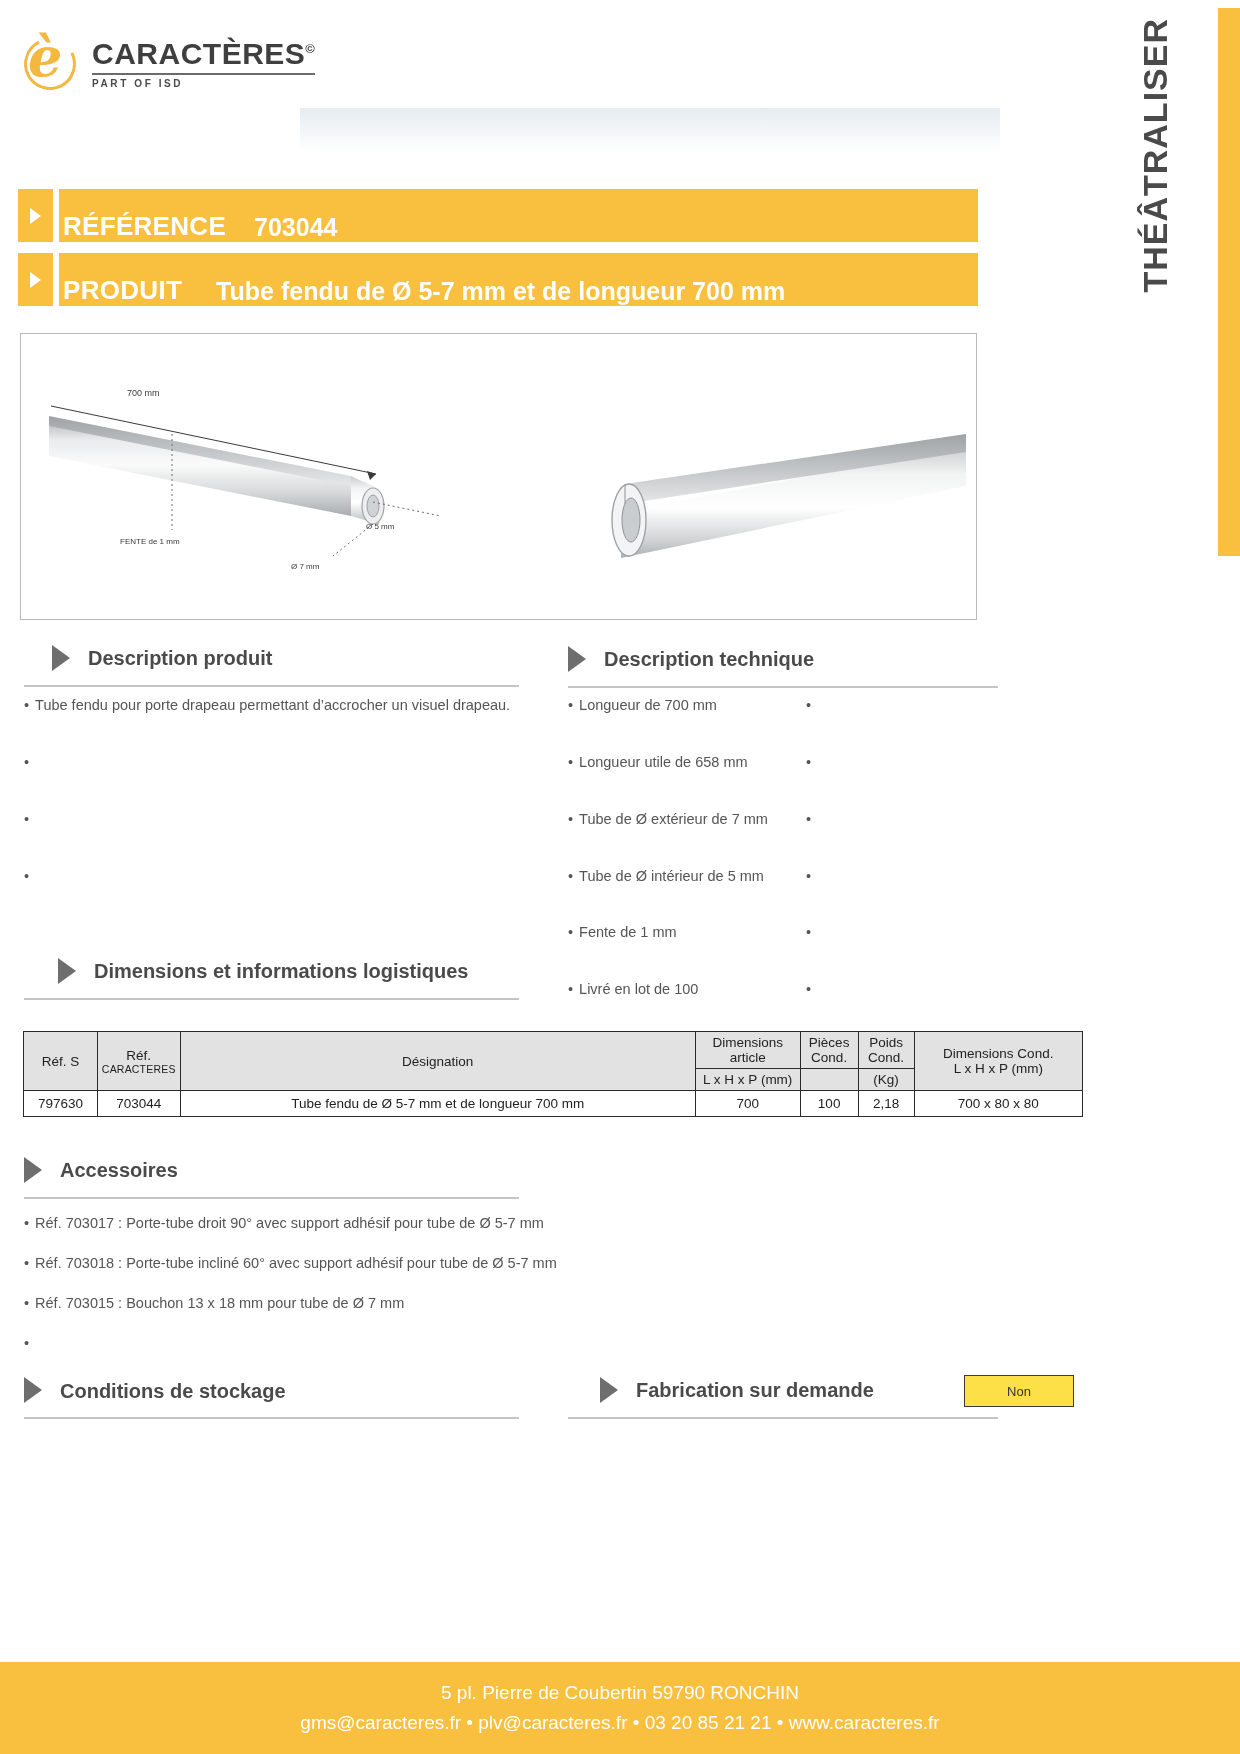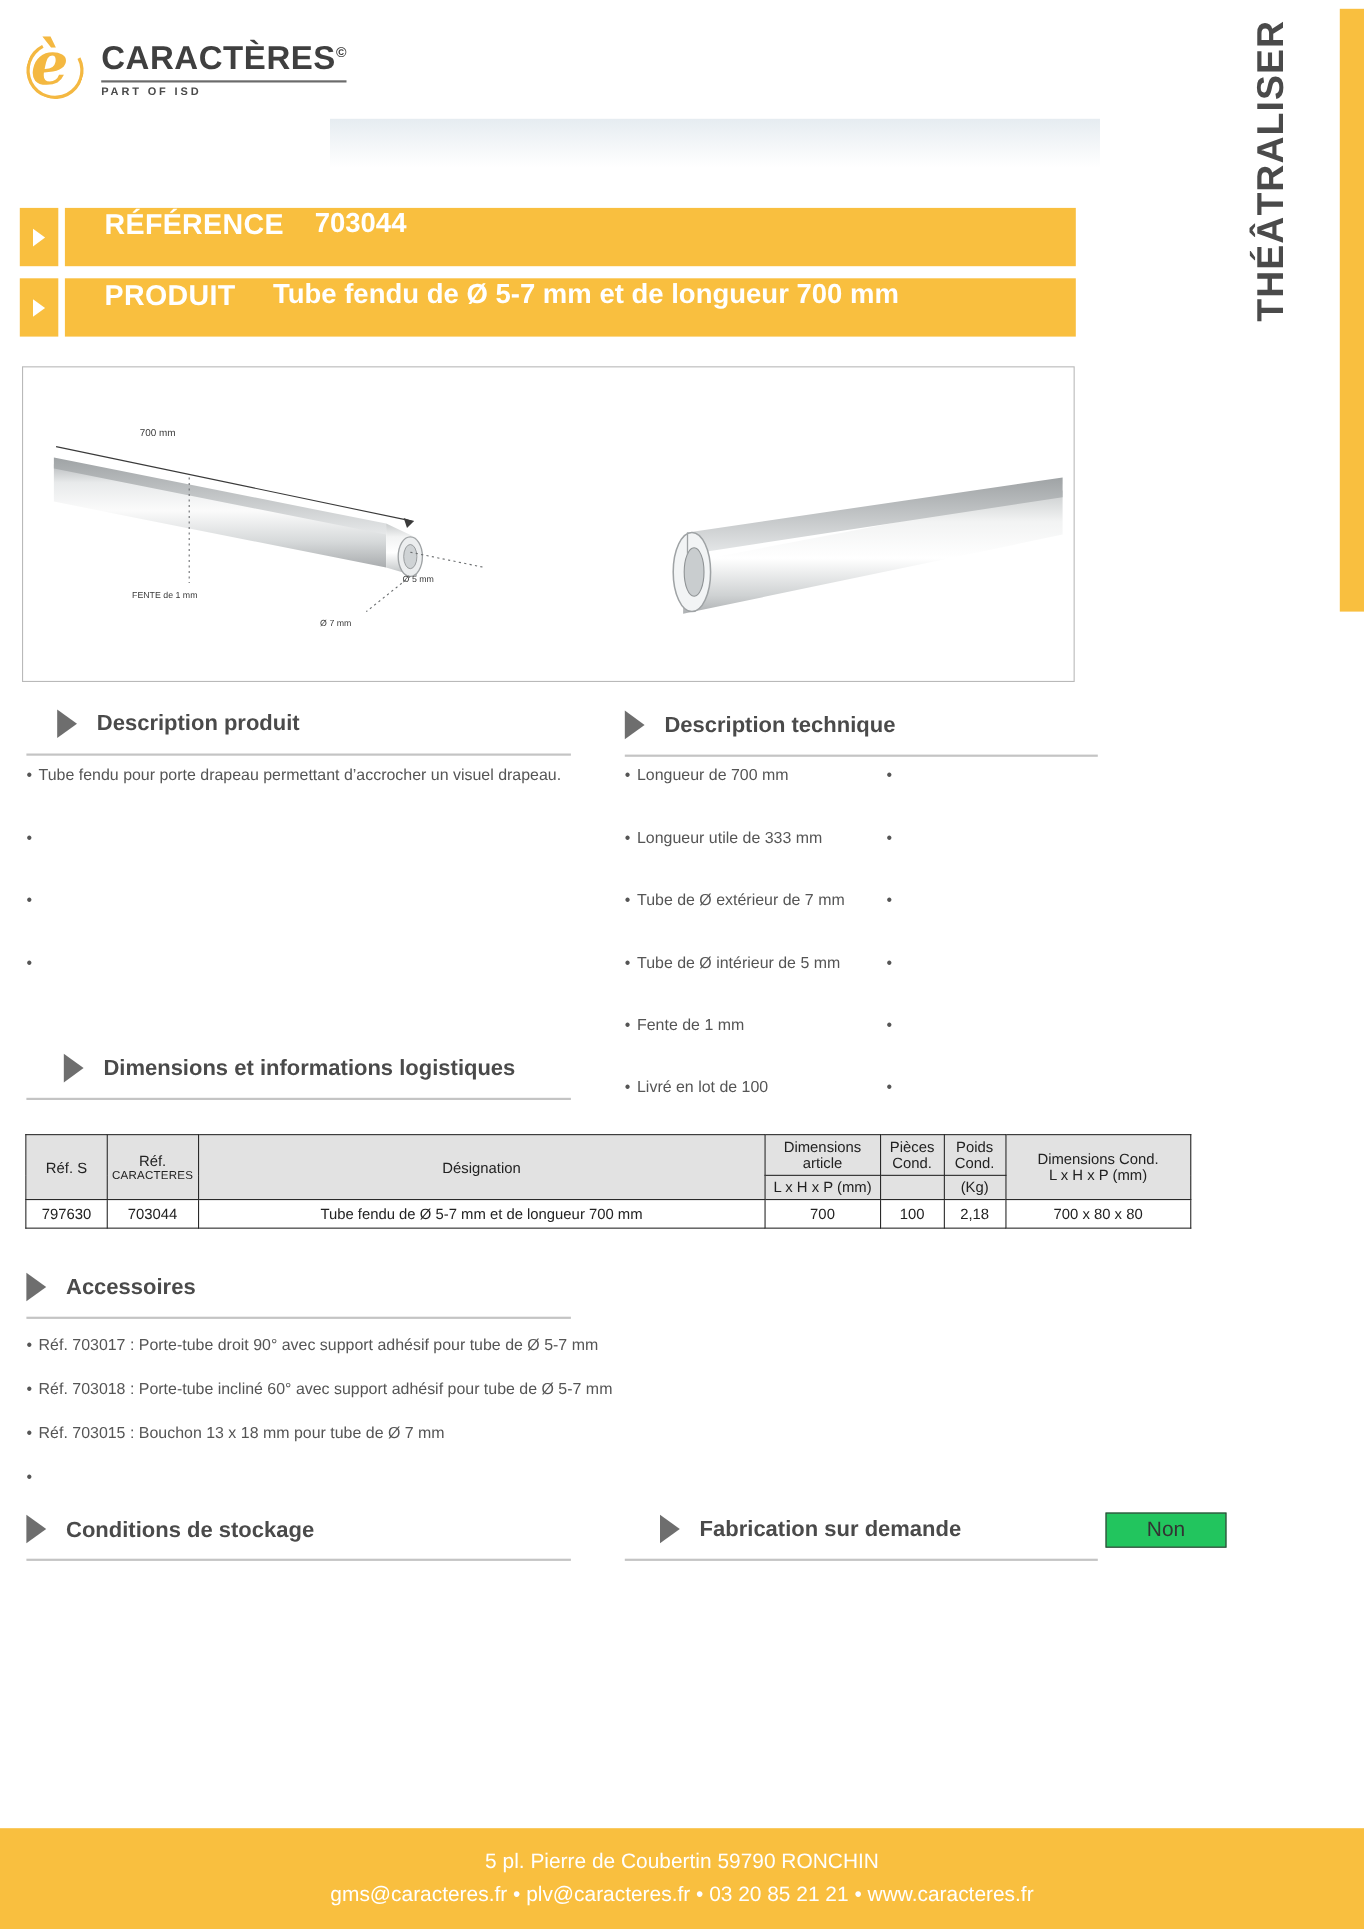--- a/index.html
+++ b/index.html
@@ -141,22 +141,22 @@
     width: 0; height: 0;
     border-left: 11px solid #ffffff;
     border-top: 8px solid transparent;
     border-bottom: 8px solid transparent;
   }
   .band-body {
     flex: 1;
     background: #f9bf3f;
     margin-left: 6px;
     display: flex;
-    align-items: flex-start;
-    padding-left: 36px;
+    align-items: flex-end;
+    padding-left: 4px;
     color: #ffffff;
   }
   .band-label {
     font-size: 26px;
     font-weight: 700;
     letter-spacing: 0.3px;
   }
   .band-value {
     font-size: 25px;
     font-weight: 600;
@@ -240,28 +240,28 @@
   .col-refc  { width: 80px; }
   .col-desig { width: 518px; }
   .col-dima  { width: 105px; }
   .col-pcs   { width: 58px; }
   .col-poids { width: 56px; }
   .col-dimc  { width: 169px; }
 
   
   .fab-box {
     position: absolute;
-    left: 1005px; top: 1375px;
+    left: 964px; top: 1375px;
     width: 110px; height: 32px;
     border: 1px solid #3a3a3a;
-    background: #22c55e;
+    background: #fde047;
     display: flex;
     align-items: center;
     justify-content: center;
-    font-size: 19px;
+    font-size: 13px;
     color: #333333;
   }
 
   
   .footer {
     position: absolute;
     left: 0; bottom: 0;
     width: 1240px; height: 92px;
     background: #f9bf3f;
     display: flex;
@@ -388,21 +388,21 @@
     <div class="bullet"></div>
   </div>
 
   <div class="section-head" style="left:568px; top:646px;">
     <div class="sec-arrow"></div>
     <div class="sec-title">Description technique</div>
   </div>
   <div class="sec-rule" style="left:568px; top:686px; width:430px;"></div>
   <div class="bullets" style="left:568px; top:696px; width:230px;">
     <div class="bullet">Longueur de 700 mm</div>
-    <div class="bullet">Longueur utile de 333 mm</div>
+    <div class="bullet">Longueur utile de 658 mm</div>
     <div class="bullet">Tube de Ø extérieur de 7 mm</div>
     <div class="bullet">Tube de Ø intérieur de 5 mm</div>
     <div class="bullet">Fente de 1 mm</div>
     <div class="bullet">Livré en lot de 100</div>
   </div>
   <div class="bullets bullets-right" style="left:806px; top:696px; width:190px;">
     <div class="bullet"></div>
     <div class="bullet"></div>
     <div class="bullet"></div>
     <div class="bullet"></div>

